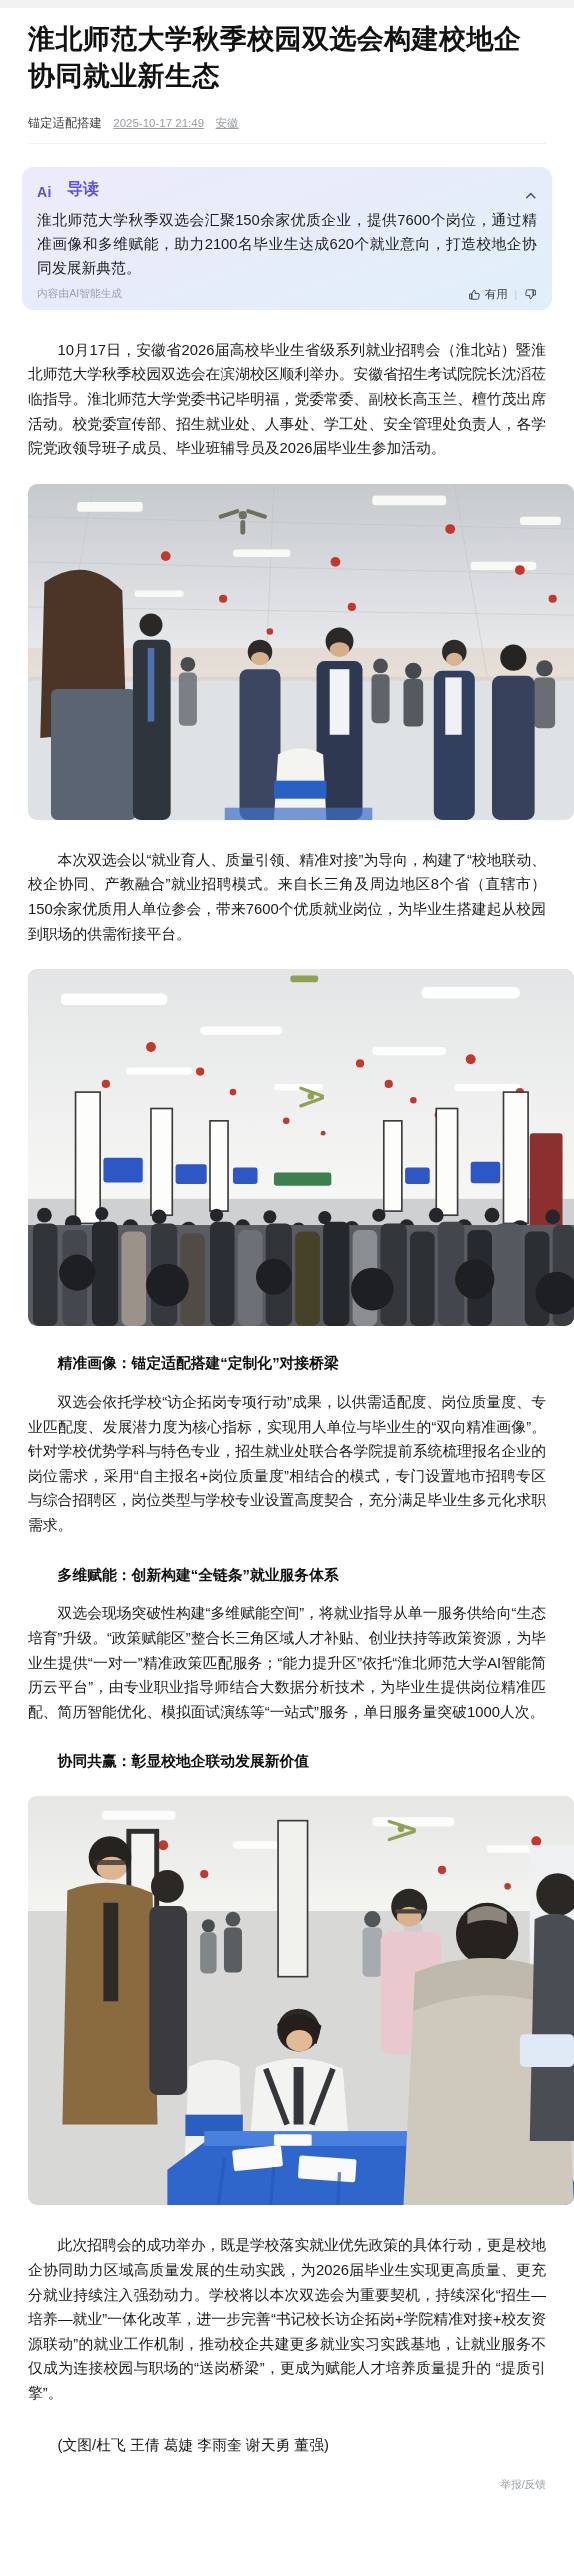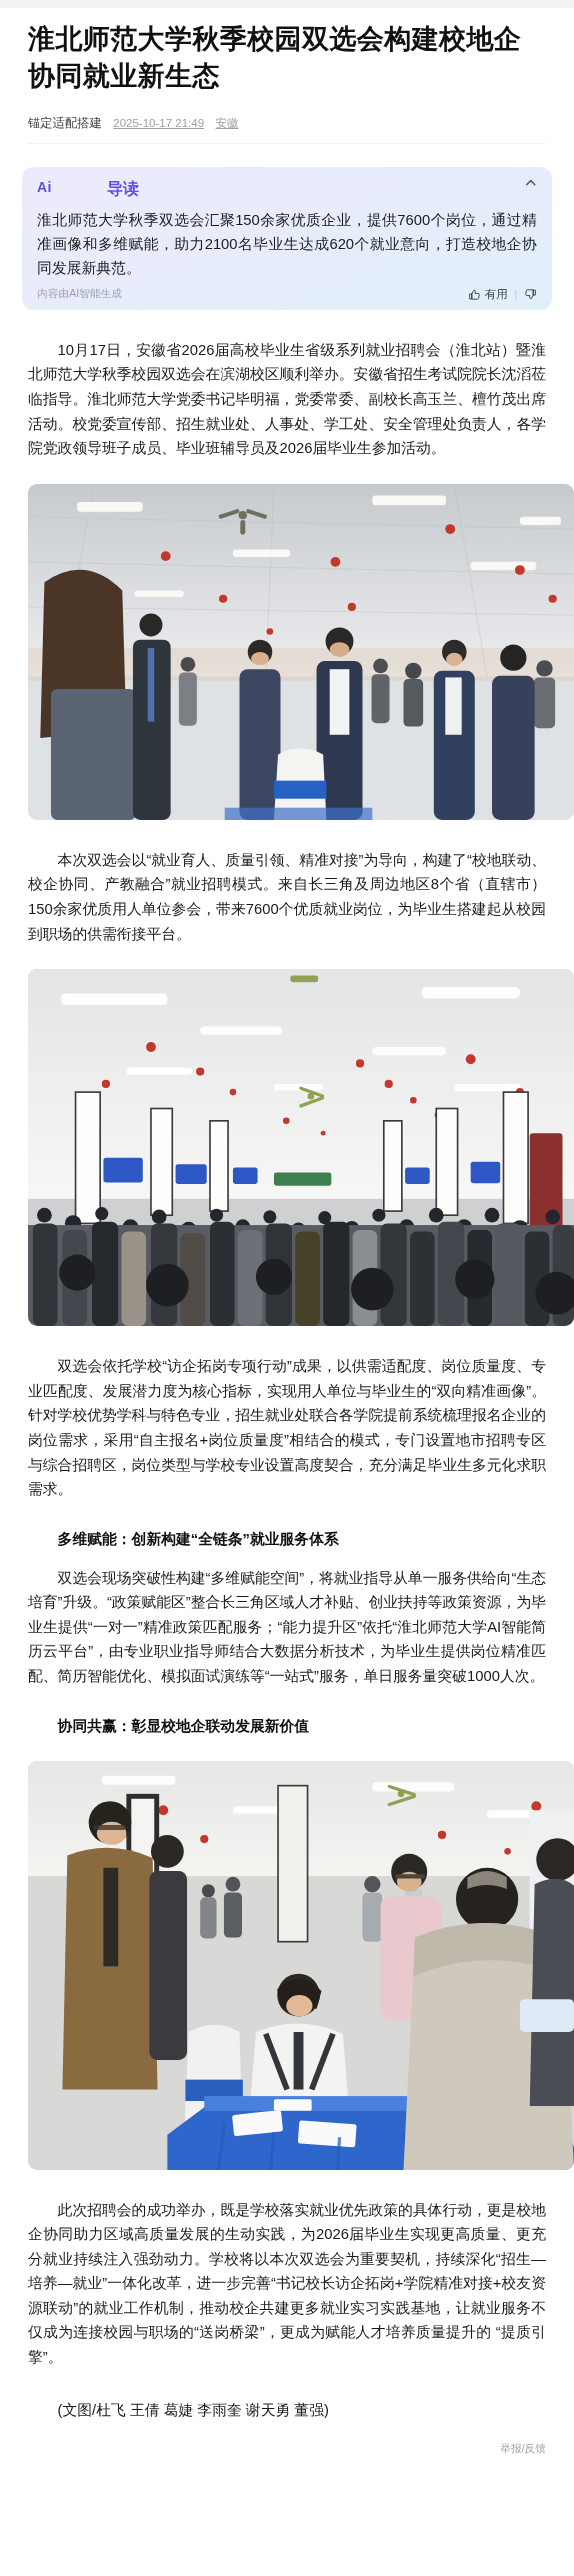--- a/index.html
+++ b/index.html
@@ -17,21 +17,21 @@
   }
   .byline { margin-top:19.7px; display:flex; align-items:baseline; gap:11.5px; }
   .byline .source { font-size:12.3px; color:#404040; cursor:pointer; }
   .byline .time, .byline .region { font-size:11.5px; color:#9aa0a6;text-decoration:underline; }
   .byline-divider { margin-top:11.5px; border-top:0.8px solid #f0f0f1; }
 
   .ai-card {
     margin:23px -5.7px 0; border-radius:11.5px; padding:11.5px 14.8px 8.2px;
     background:linear-gradient(160deg,#edebfb 0%,#e8ecfa 45%,#e0f0fa 100%);
   }
-  .ai-head { display:flex; align-items:flex-start;gap:40px; }
+  .ai-head { display:flex; align-items:flex-end; }
   .ai-logo { font-weight:bold; font-size:14px; color:#5b50e8; letter-spacing:0.4px; }
   .ai-label { font-weight:bold; font-size:16px; color:#5b50e8; margin-left:15px; }
   .ai-collapse { margin-left:auto; cursor:pointer; display:flex; align-items:center; }
   .ai-summary { margin-top:8.2px; font-size:14.8px; line-height:24px; color:#1c1c1e; text-align:justify; }
   .ai-foot { margin-top:6.6px; display:flex; align-items:center; }
   .ai-note { font-size:10.7px; color:#9ca3af; }
   .ai-actions { margin-left:auto; display:flex; align-items:center; gap:6.6px; }
   .ai-btn { display:flex; align-items:center; gap:4.1px; cursor:pointer; color:#3c3c43; font-size:11.5px; }
   .ai-sep { color:#c9cad1; font-size:11.5px; }
 
@@ -295,20 +295,21 @@
         <circle cx="60" cy="370" r="22"></circle>
           <circle cx="170" cy="385" r="26"></circle>
           <circle cx="300" cy="375" r="22"></circle>
         <circle cx="420" cy="390" r="26"></circle>
           <circle cx="545" cy="378" r="24"></circle>
           <circle cx="645" cy="395" r="26"></circle>
       </g>
     </svg>
   </div>
 
+  <h3 class="sec-h">精准画像：锚定适配搭建“定制化”对接桥梁</h3>
   <p class="body-p">双选会依托学校“访企拓岗专项行动”成果，以供需适配度、岗位质量度、专业匹配度、发展潜力度为核心指标，实现用人单位与毕业生的“双向精准画像”。针对学校优势学科与特色专业，招生就业处联合各学院提前系统梳理报名企业的岗位需求，采用“自主报名+岗位质量度”相结合的模式，专门设置地市招聘专区与综合招聘区，岗位类型与学校专业设置高度契合，充分满足毕业生多元化求职需求。</p>
 
   <h3 class="sec-h">多维赋能：创新构建“全链条”就业服务体系</h3>
   <p class="body-p">双选会现场突破性构建“多维赋能空间”，将就业指导从单一服务供给向“生态培育”升级。“政策赋能区”整合长三角区域人才补贴、创业扶持等政策资源，为毕业生提供“一对一”精准政策匹配服务；“能力提升区”依托“淮北师范大学AI智能简历云平台”，由专业职业指导师结合大数据分析技术，为毕业生提供岗位精准匹配、简历智能优化、模拟面试演练等“一站式”服务，单日服务量突破1000人次。</p>
 
   <h3 class="sec-h">协同共赢：彰显校地企联动发展新价值</h3>
 
   <div class="photo" style="height:409px">
     <svg viewBox="0 0 666 498" preserveAspectRatio="none">
       <defs>

